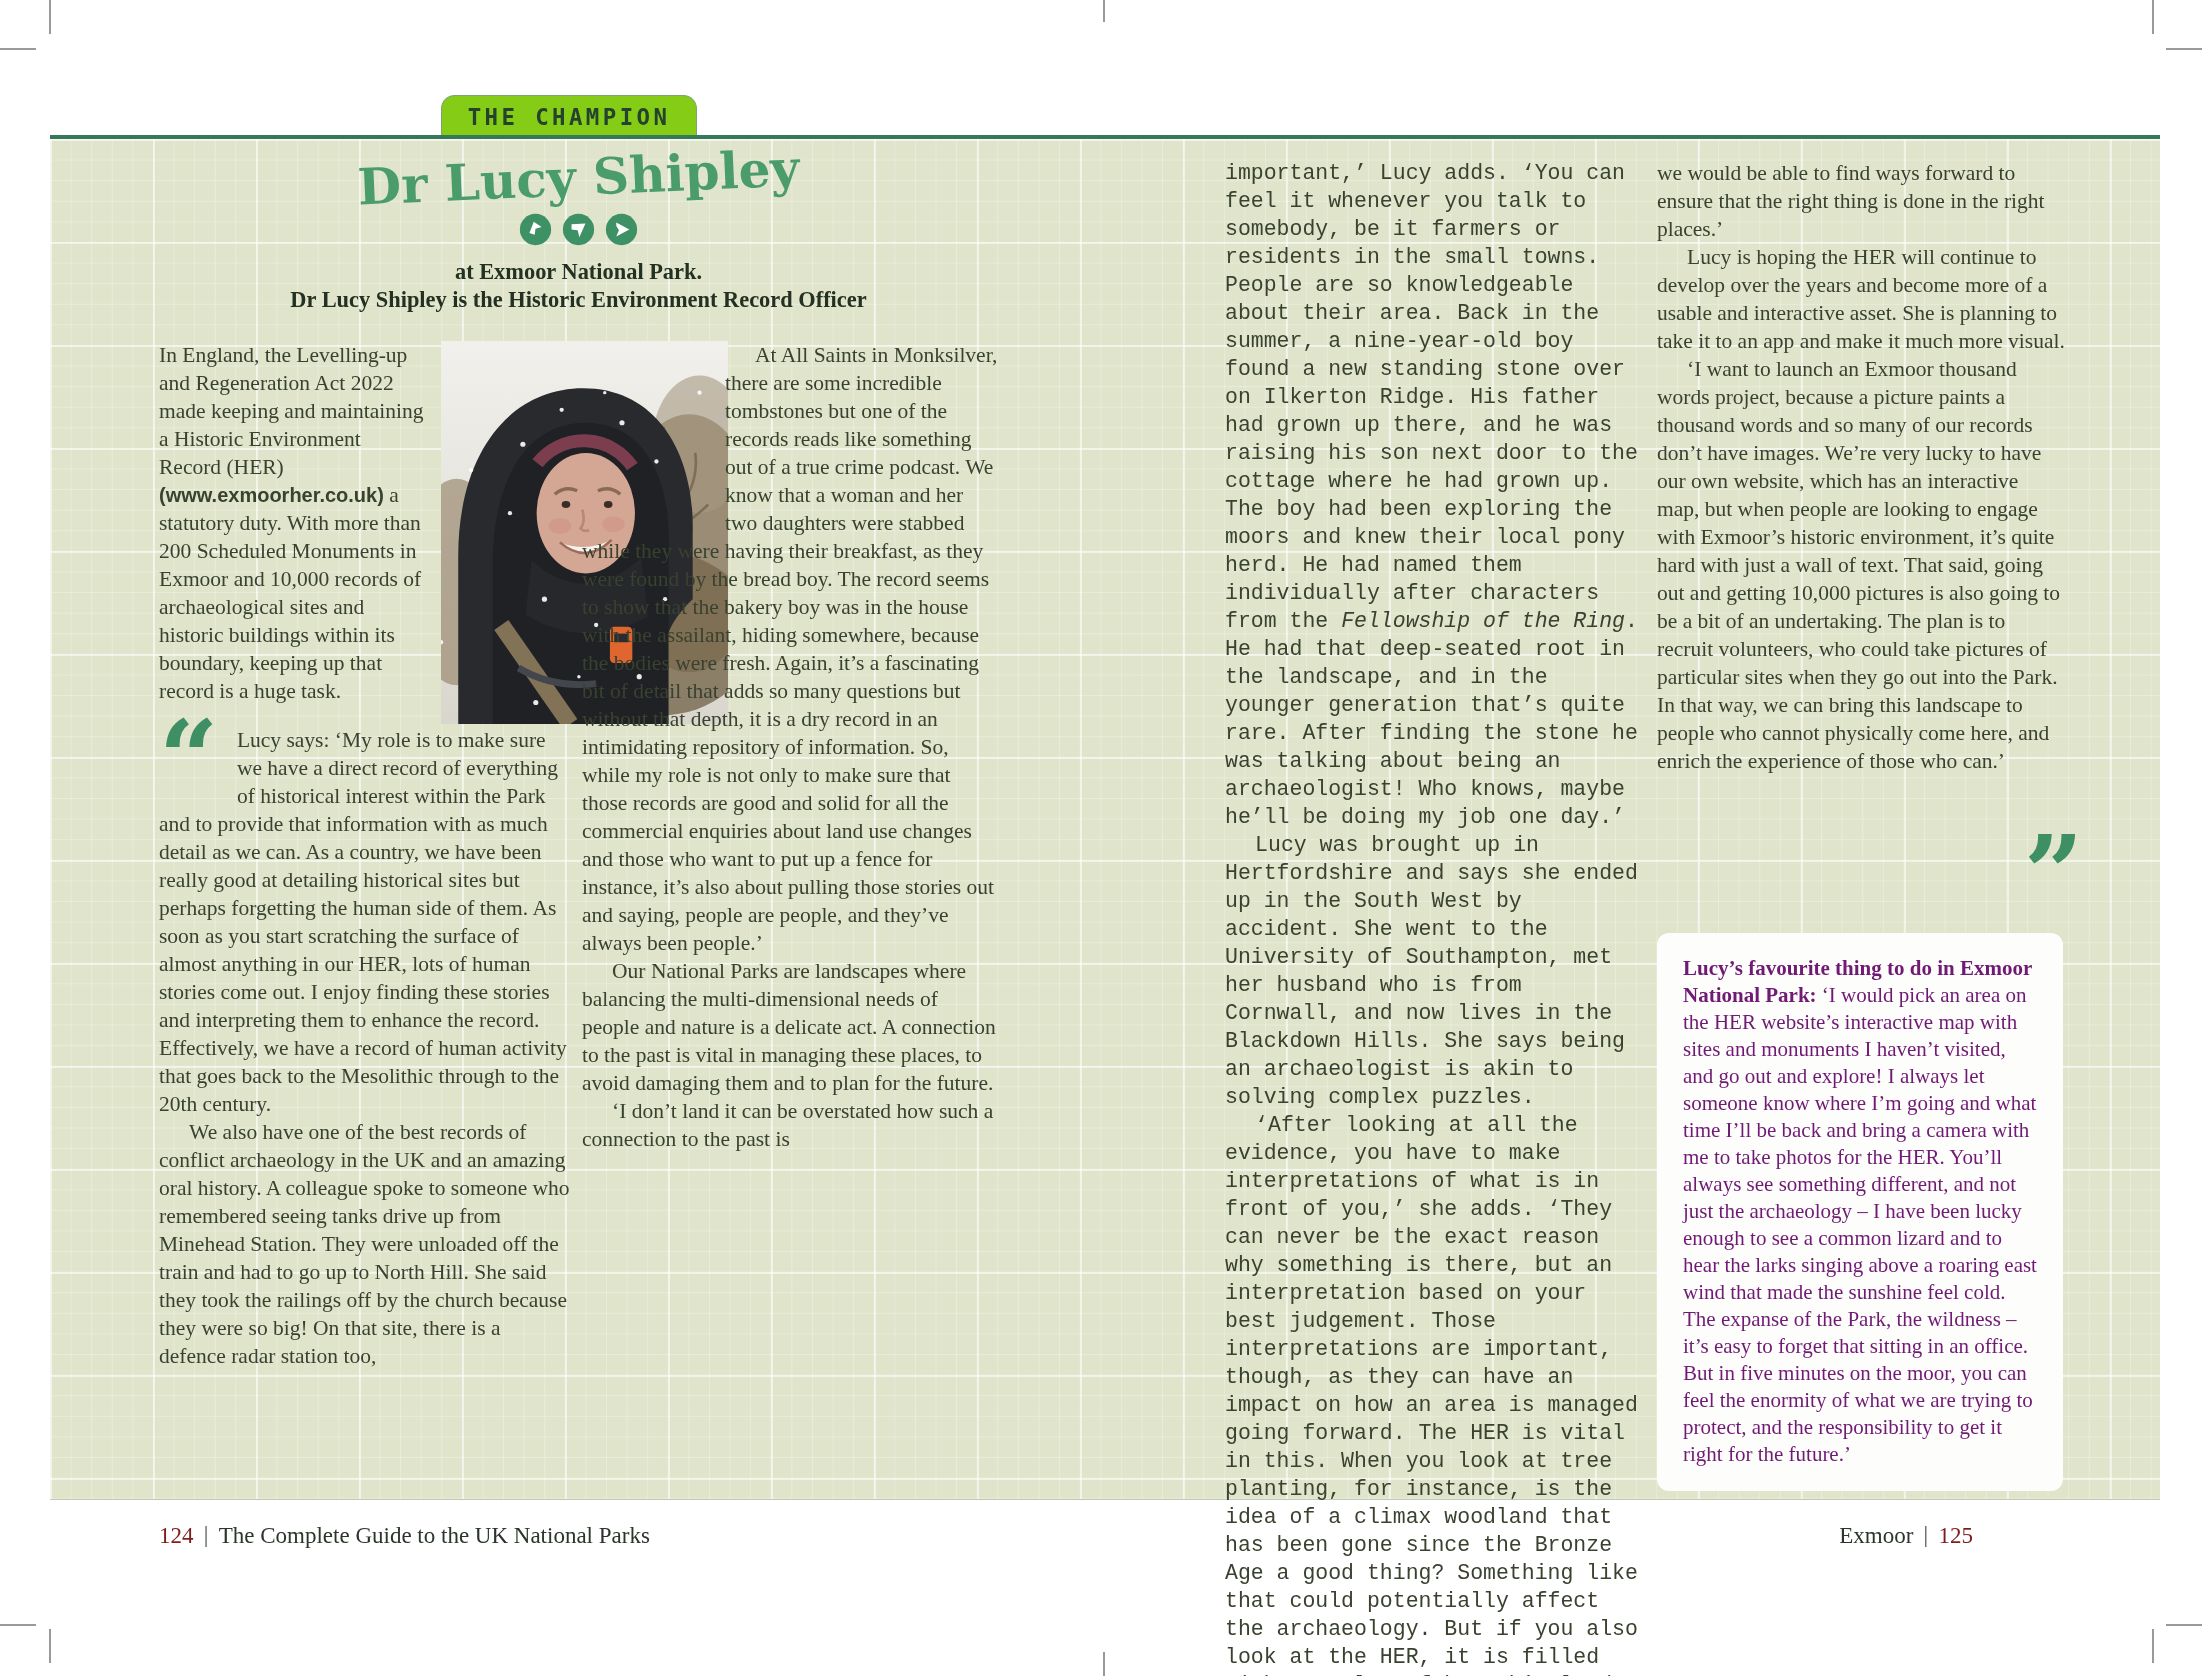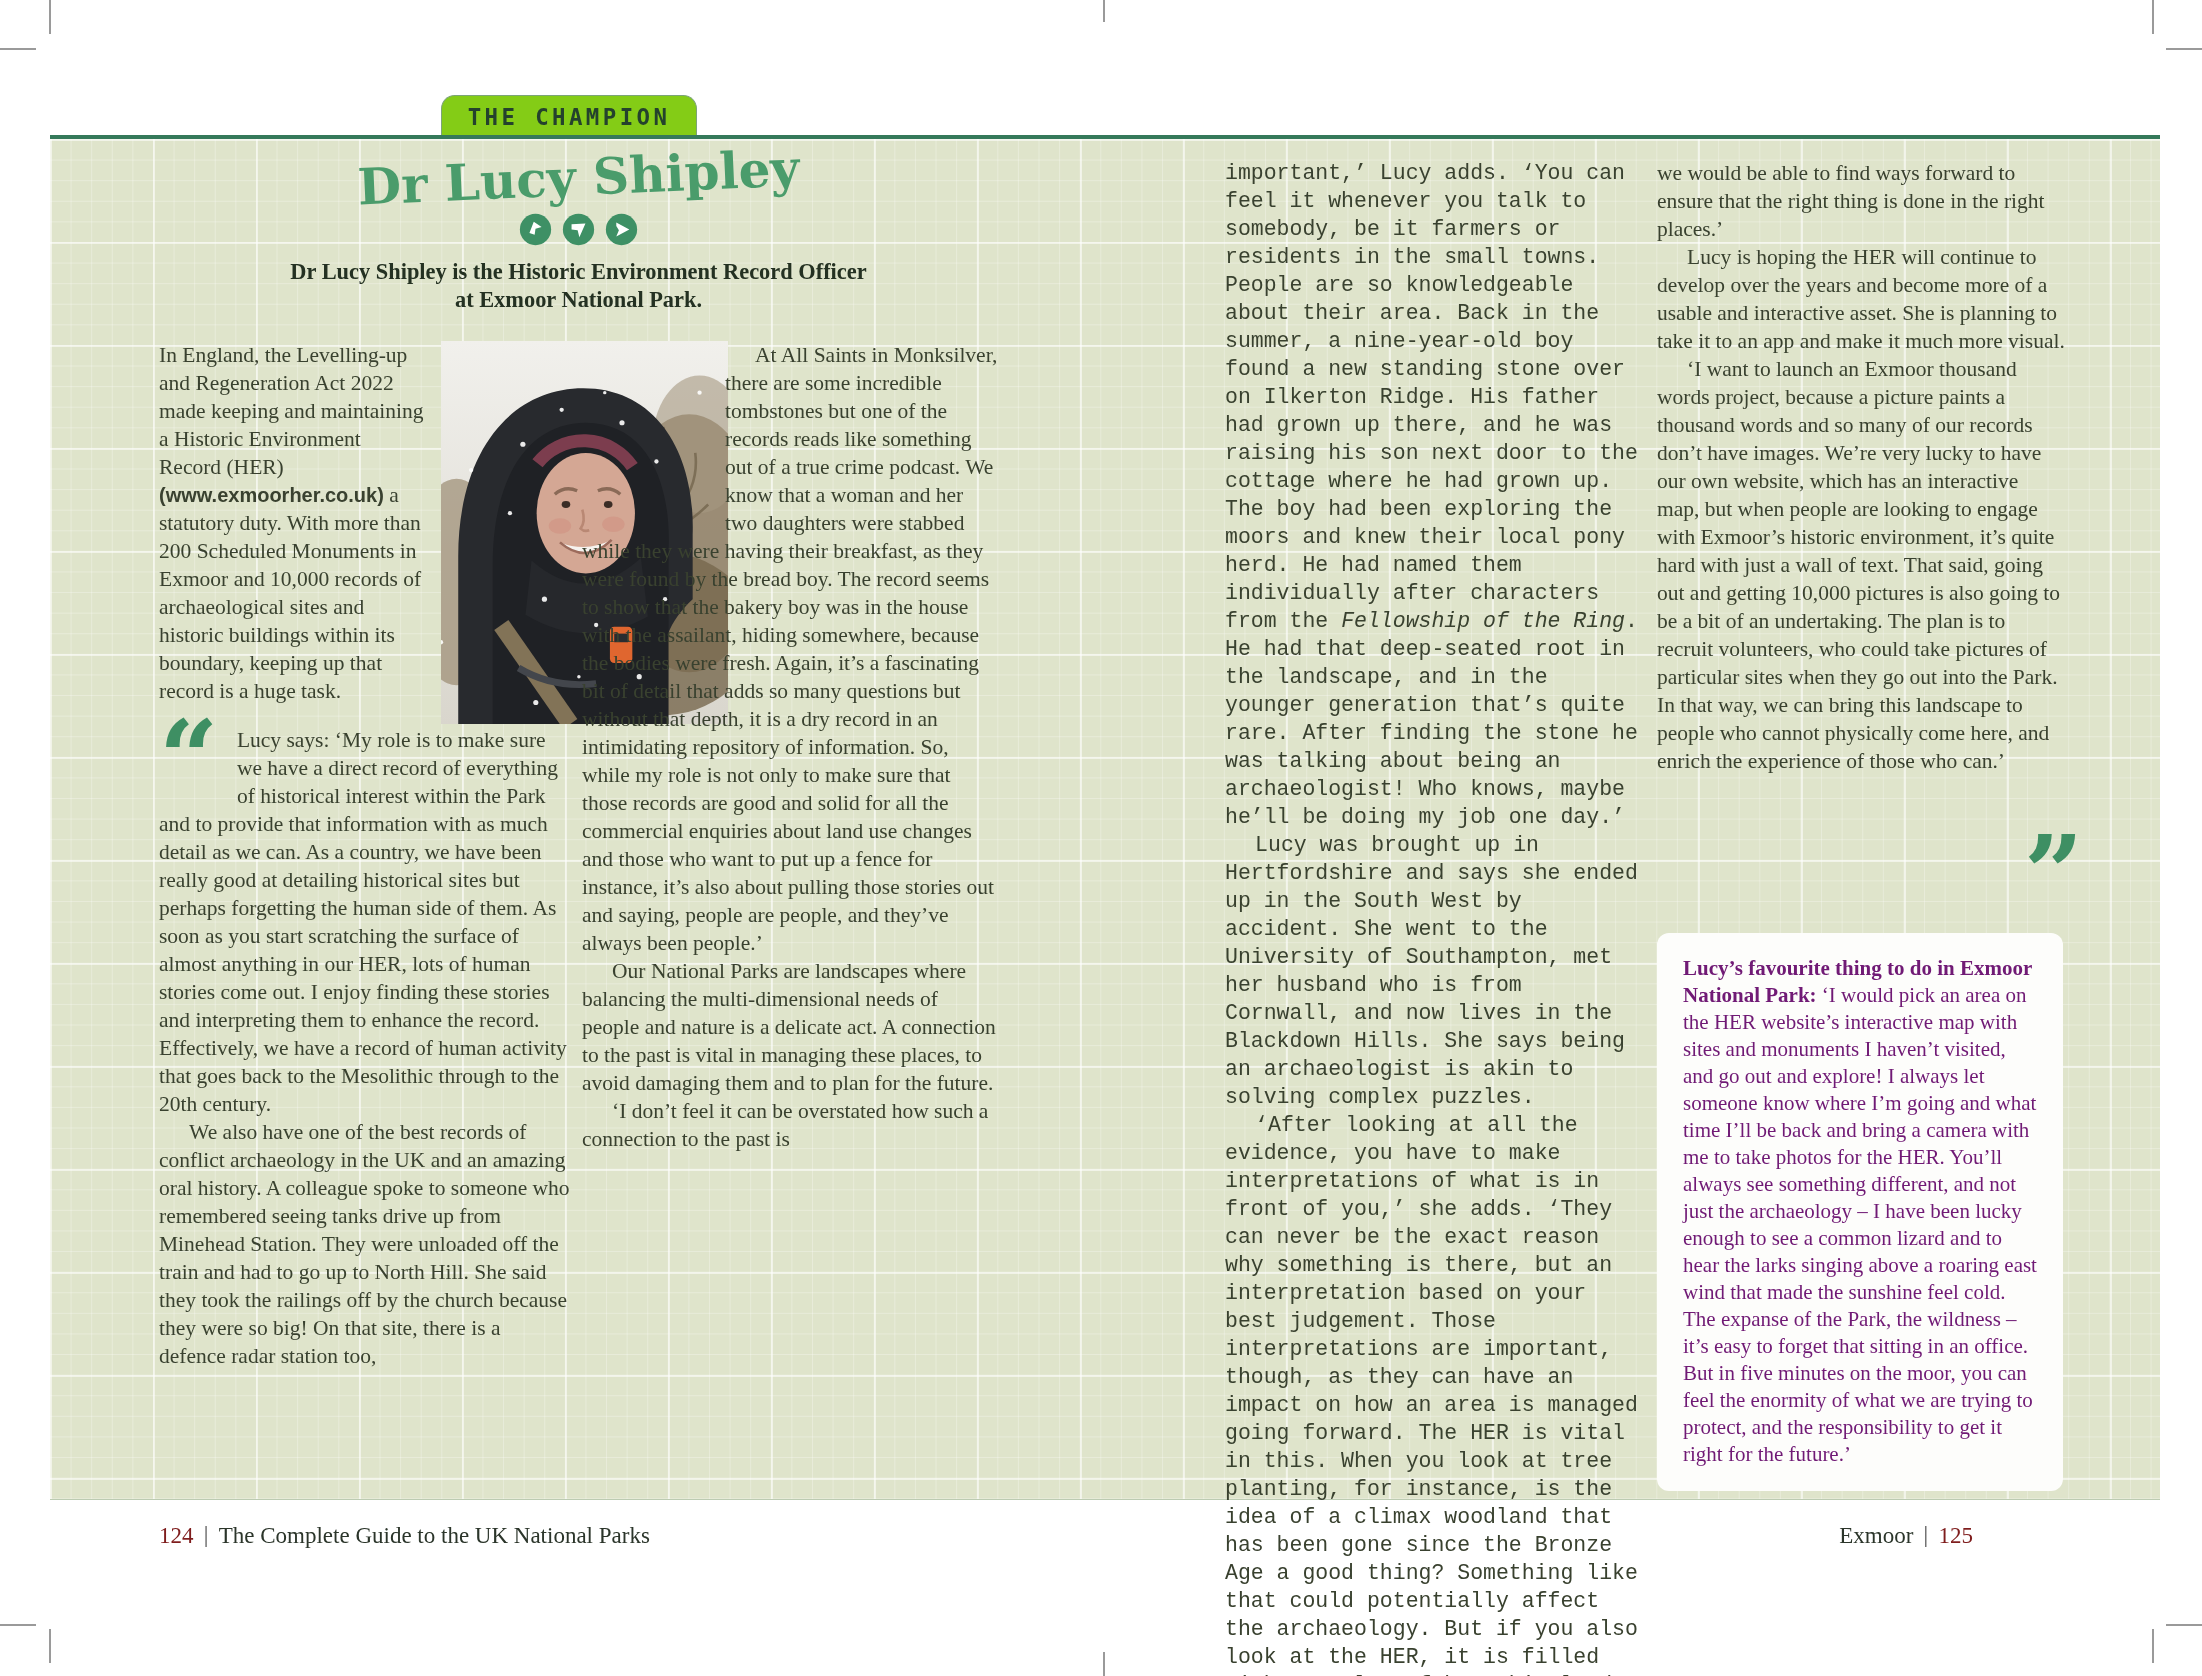--- a/index.html
+++ b/index.html
@@ -120,22 +120,22 @@
       </span>
       <span>
         <svg width="33" height="33" viewBox="0 0 38 38">
             <circle cx="19" cy="19" r="18" fill="#3e9065"></circle>
             <polygon points="13,11 28,19 13,27 16,20 13,15" fill="#ffffff"></polygon>
           </svg>
       </span>
     </div>
 
     <div class="subtitle">
+      <div>at Exmoor National Park.</div>
       <div>Dr Lucy Shipley is the Historic Environment Record Officer</div>
-      <div>at Exmoor National Park.</div>
     </div>
 
     <div class="photo">
       <svg width="287" height="383" viewBox="0 0 333 445" preserveAspectRatio="none">
         <defs>
           <linearGradient id="sky" x1="0" y1="0" x2="0" y2="1">
             <stop offset="0" stop-color="#f1f0ec"></stop>
               <stop offset="1" stop-color="#d9d6cd"></stop>
           </linearGradient>
         </defs>
@@ -197,21 +197,21 @@
       </p>
       <p class="indent">We also have one of the best records of conflict archaeology in the UK and an amazing oral history. A colleague spoke to someone who remembered seeing tanks drive up from Minehead Station. They were unloaded off the train and had to go up to North Hill. She said they took the railings off by the church because they were so big! On that site, there is a defence radar station too,</p>
     </div>
 
     <div class="col col2">
       <div class="beside-photo">
         <p class="indent">At All Saints in Monksilver, there are some incredible tombstones but one of the records reads like something out of a true crime podcast. We know that a woman and her two daughters were stabbed</p>
       </div>
       <p>while they were having their breakfast, as they were found by the bread boy. The record seems to show that the bakery boy was in the house with the assailant, hiding somewhere, because the bodies were fresh. Again, it’s a fascinating bit of detail that adds so many questions but without that depth, it is a dry record in an intimidating repository of information. So, while my role is not only to make sure that those records are good and solid for all the commercial enquiries about land use changes and those who want to put up a fence for instance, it’s also about pulling those stories out and saying, people are people, and they’ve always been people.’</p>
       <p class="indent">Our National Parks are landscapes where balancing the multi-dimensional needs of people and nature is a delicate act. A connection to the past is vital in managing these places, to avoid damaging them and to plan for the future.</p>
-      <p class="indent">‘I don’t feel it can be overstated how such a connection to the past is</p>
+      <p class="indent">‘I don’t land it can be overstated how such a connection to the past is</p>
     </div>
 
     <div class="col col3">
       <p>
         <span>important,’ Lucy adds. ‘You can feel it whenever you talk to somebody, be it farmers or residents in the small towns. People are so knowledgeable about their area. Back in the summer, a nine-year-old boy found a new standing stone over on Ilkerton Ridge. His father had grown up there, and he was raising his son next door to the cottage where he had grown up. The boy had been exploring the moors and knew their local pony herd. He had named them individually after characters from the </span><i>Fellowship of the Ring</i><span>. He had that deep-seated root in the landscape, and in the younger generation that’s quite rare. After finding the stone he was talking about being an archaeologist! Who knows, maybe he’ll be doing my job one day.’</span>
       </p>
       <p class="indent">Lucy was brought up in Hertfordshire and says she ended up in the South West by accident. She went to the University of Southampton, met her husband who is from Cornwall, and now lives in the Blackdown Hills. She says being an archaeologist is akin to solving complex puzzles.</p>
       <p class="indent">‘After looking at all the evidence, you have to make interpretations of what is in front of you,’ she adds. ‘They can never be the exact reason why something is there, but an interpretation based on your best judgement. Those interpretations are important, though, as they can have an impact on how an area is managed going forward. The HER is vital in this. When you look at tree planting, for instance, is the idea of a climax woodland that has been gone since the Bronze Age a good thing? Something like that could potentially affect the archaeology. But if you also look at the HER, it is filled with examples of how this land was managed in the past. I’d like to think that with a better understanding of our historic features,</p>
     </div>
 

